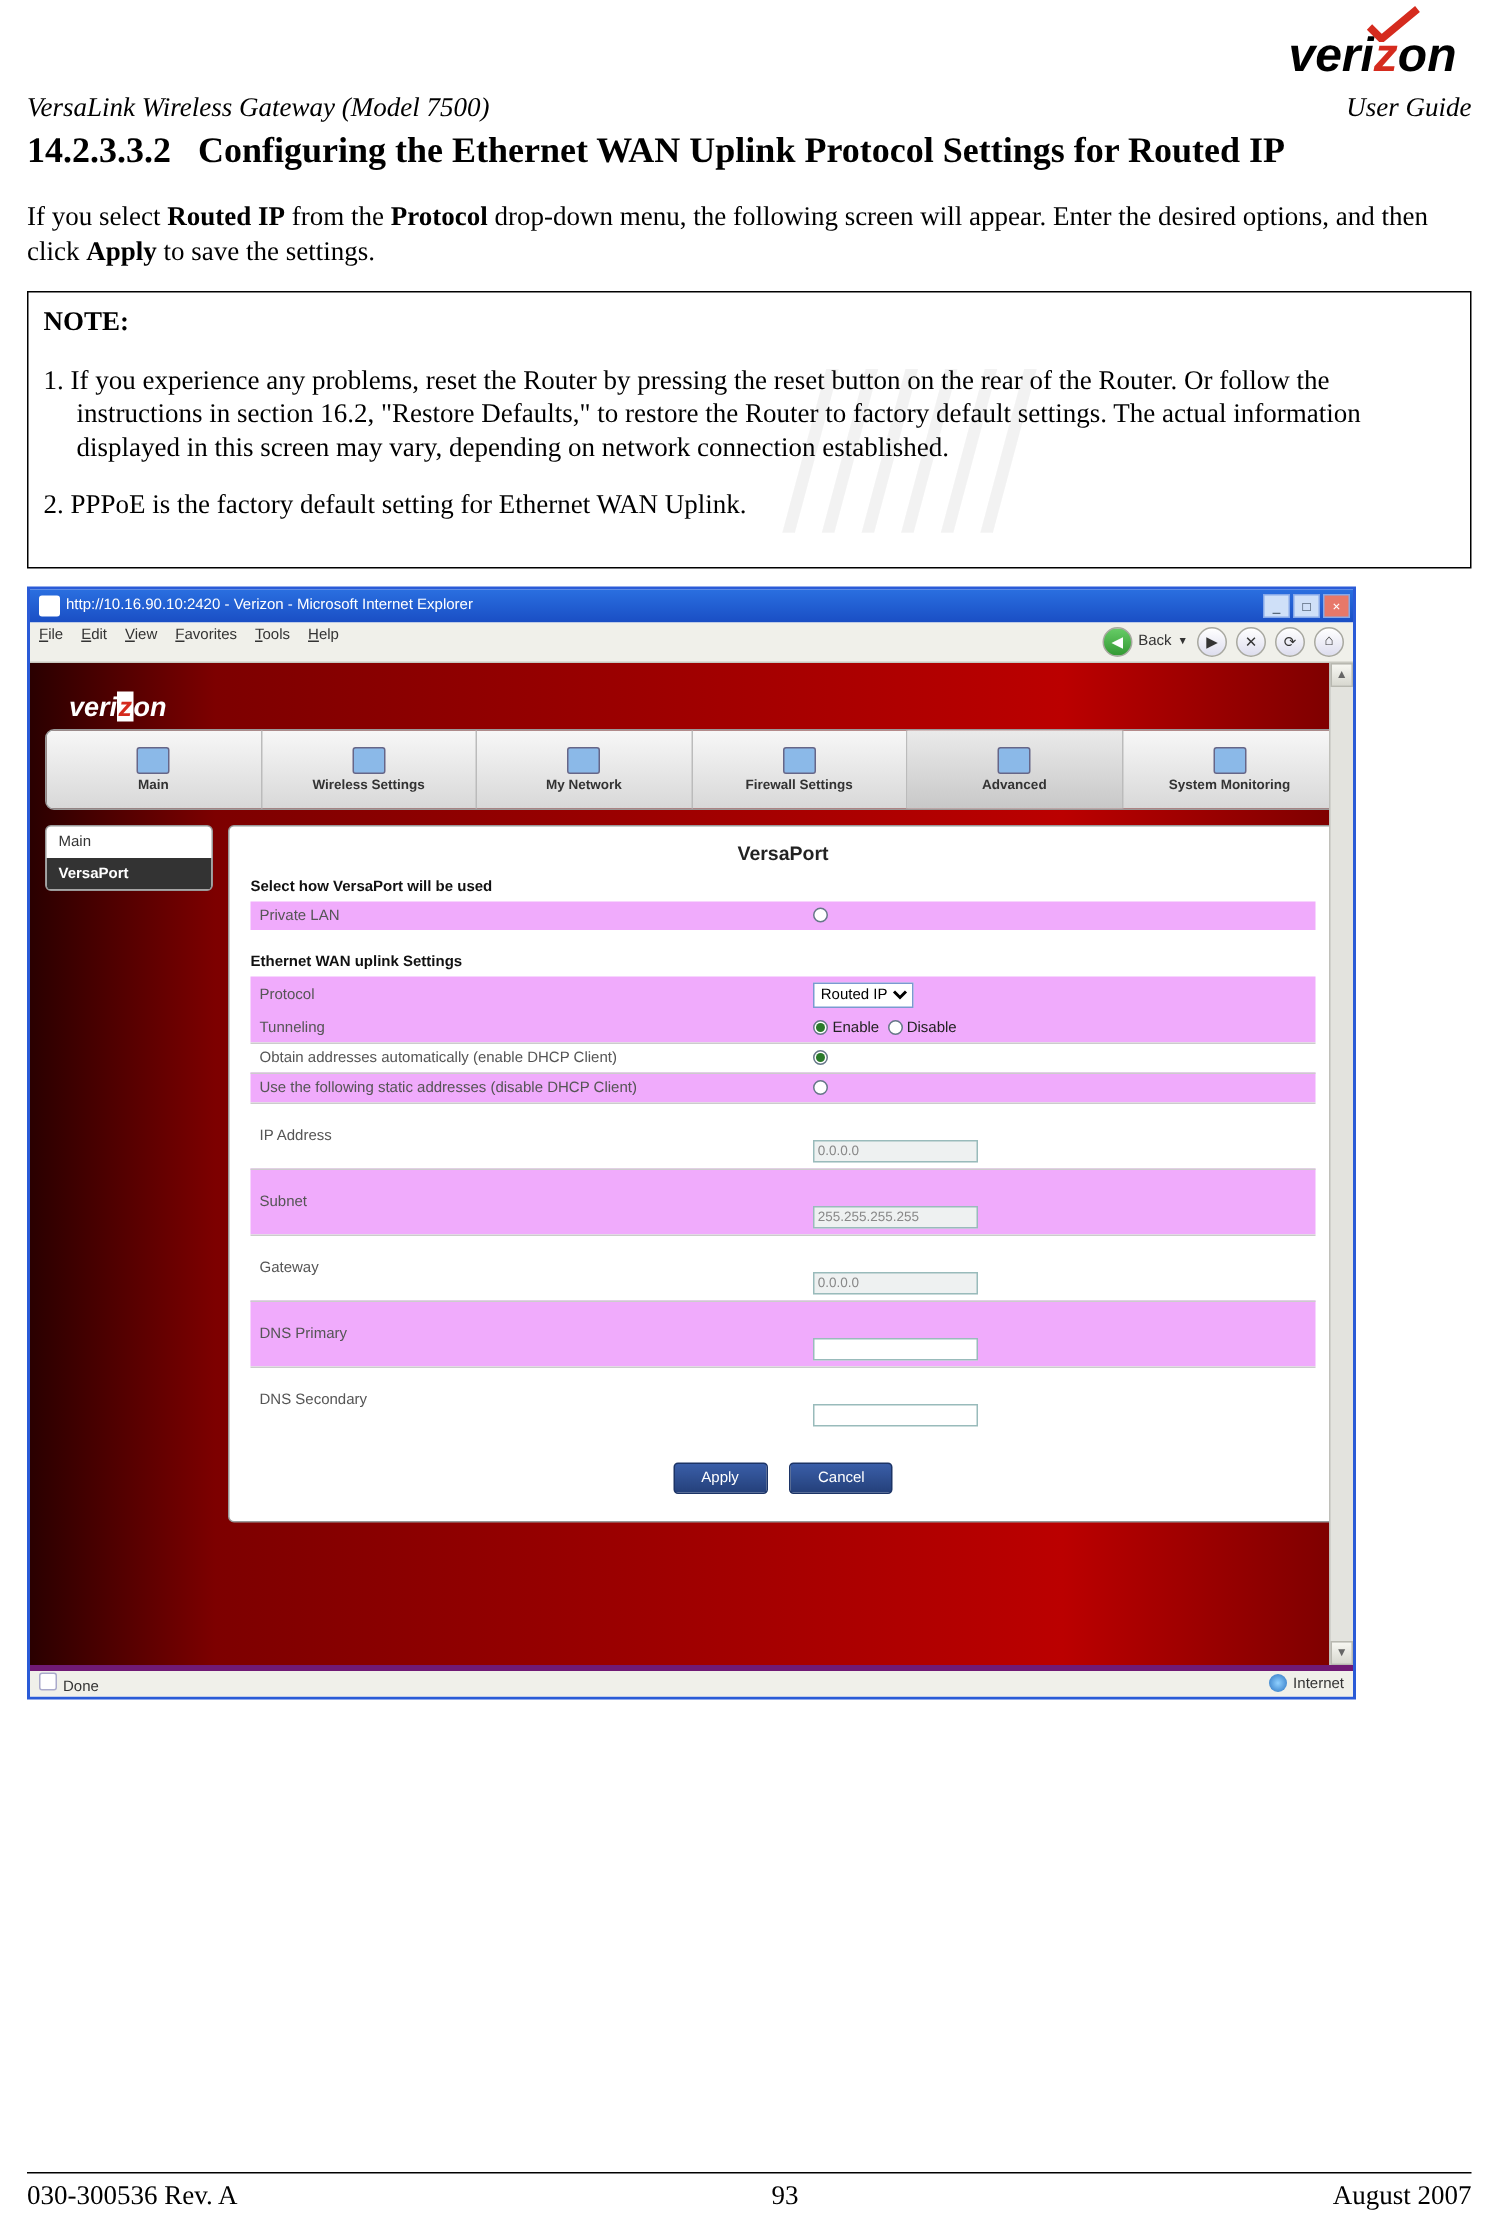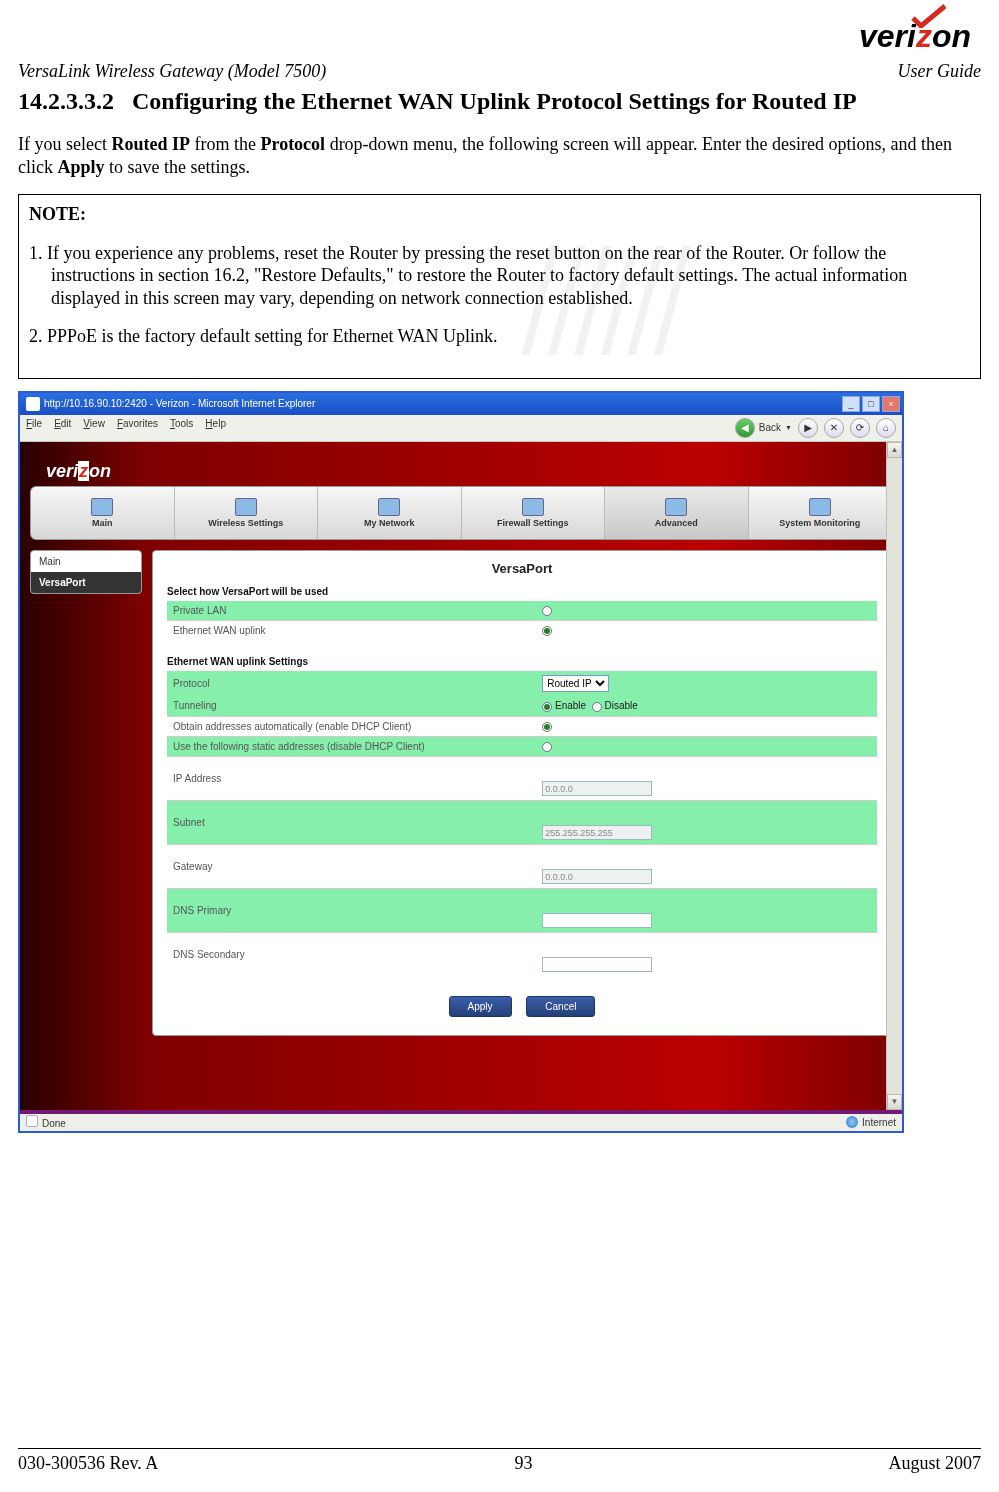--- a/index.html
+++ b/index.html
@@ -44,21 +44,21 @@
   .body-row { display:flex; margin:10px 10px 0 10px; gap:10px; }
   .side-box { width: 112px; background:#fff; border-radius:4px; border:1px solid #999; overflow:hidden; align-self:flex-start; }
   .side-box .sitem { padding:5px 8px; font-size:10px; color:#333; }
   .side-box .sitem.dark { background:#333; color:#fff; font-weight:bold; }
   .main-panel { flex:1; background:#fff; border-radius:4px; border:1px solid #999; padding:10px 14px 18px 14px; }
   .panel-title { text-align:center; font-weight:bold; font-size:13px; color:#222; margin-bottom:10px; }
   .sect-h { font-weight:bold; font-size:10px; color:#111; margin:8px 0 4px 0; }
   table.cfg { width:100%; border-collapse:collapse; font-size:10px; color:#222; }
   table.cfg tr { border-top:1px solid #ccc; }
   table.cfg tr.nb { border-top:none; }
-  table.cfg td { padding:4px 6px; background:#86efac; }
+  table.cfg td { padding:4px 6px; background:#f0abfc; }
   table.cfg tr.alt td { background:#fff; }
   table.cfg td.lbl { width:52%; color:#555; }
   .radio { width:10px; height:10px; border:1px solid #678; border-radius:50%; display:inline-block; vertical-align:middle; position:relative; background:#fff; }
   .radio.checked::after { content:""; position:absolute; top:1px; left:1px; width:6px; height:6px; background:#2a7a2a; border-radius:50%; }
   .txtin { width:110px; height:15px; border:1px solid #9bb; background:#fff; font-size:9px; padding:0 2px; color:#888;margin-top:20px; }
   .txtin.disabled { background:#eef1f1; }
   select.sel { font-size:10px; height:17px; border:1px solid #7a9ad0; background:#fff; }
   .btn-row { text-align:center; margin-top:20px; }
   .pbtn { display:inline-block; background:linear-gradient(#3a5ea8,#24407a); color:#fff; font-size:10px; padding:4px 18px; border-radius:3px; margin:0 6px; border:1px solid #1c3466; }
   .ie-status { background:#f0f0ea; border-top:4px solid #701a75; height:21px; display:flex; justify-content:space-between; align-items:center; padding:0 6px; color:#333; font-size:10px; }
@@ -179,24 +179,20 @@
           <div class="main-panel">
             <div class="panel-title">VersaPort</div>
 
             <div class="sect-h">Select how VersaPort will be used</div>
             <table class="cfg">
               <tbody>
                   <tr class="nb">
                     <td class="lbl">Private LAN</td>
                     <td><span class="radio"></span></td>
                   </tr>
-              <tr class="alt">
-                    <td class="lbl">Ethernet WAN uplink</td>
-                    <td><span class="radio checked"></span></td>
-                  </tr>
             </tbody>
               </table>
 
             <div class="sect-h" style="margin-top:16px;">Ethernet WAN uplink Settings</div>
             <table class="cfg">
               <tbody>
                   <tr class="nb">
                     <td class="lbl">Protocol</td>
                     <td><select class="sel"><option>Routed IP</option></select></td>
                   </tr>

